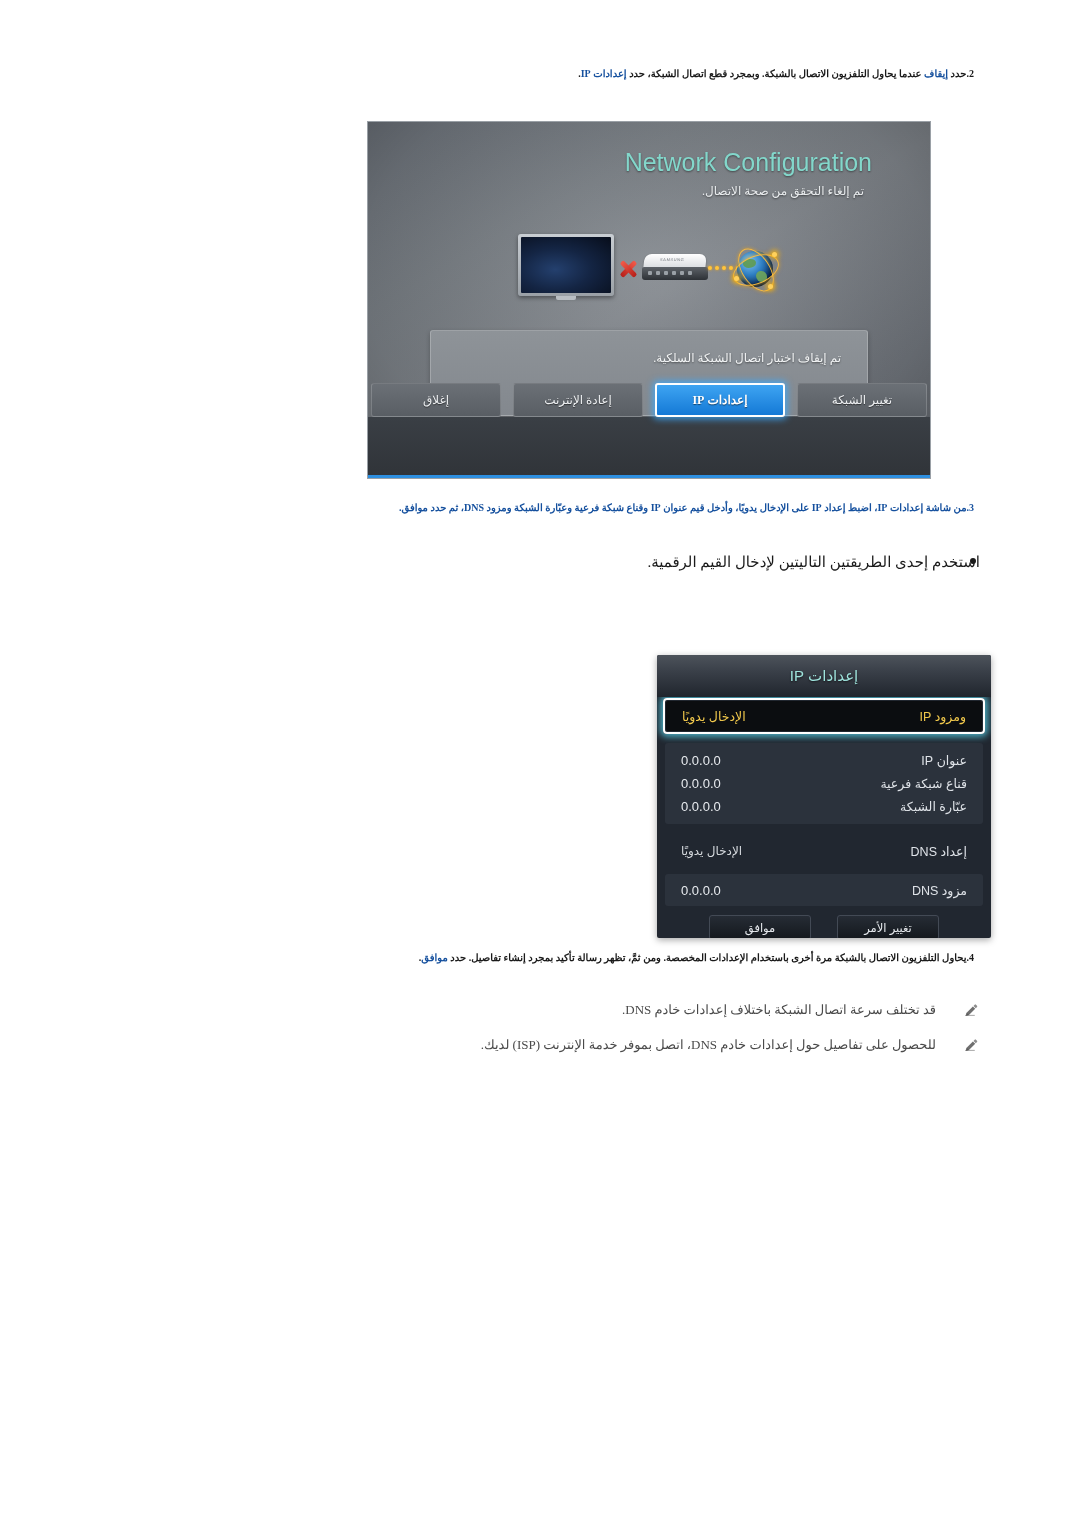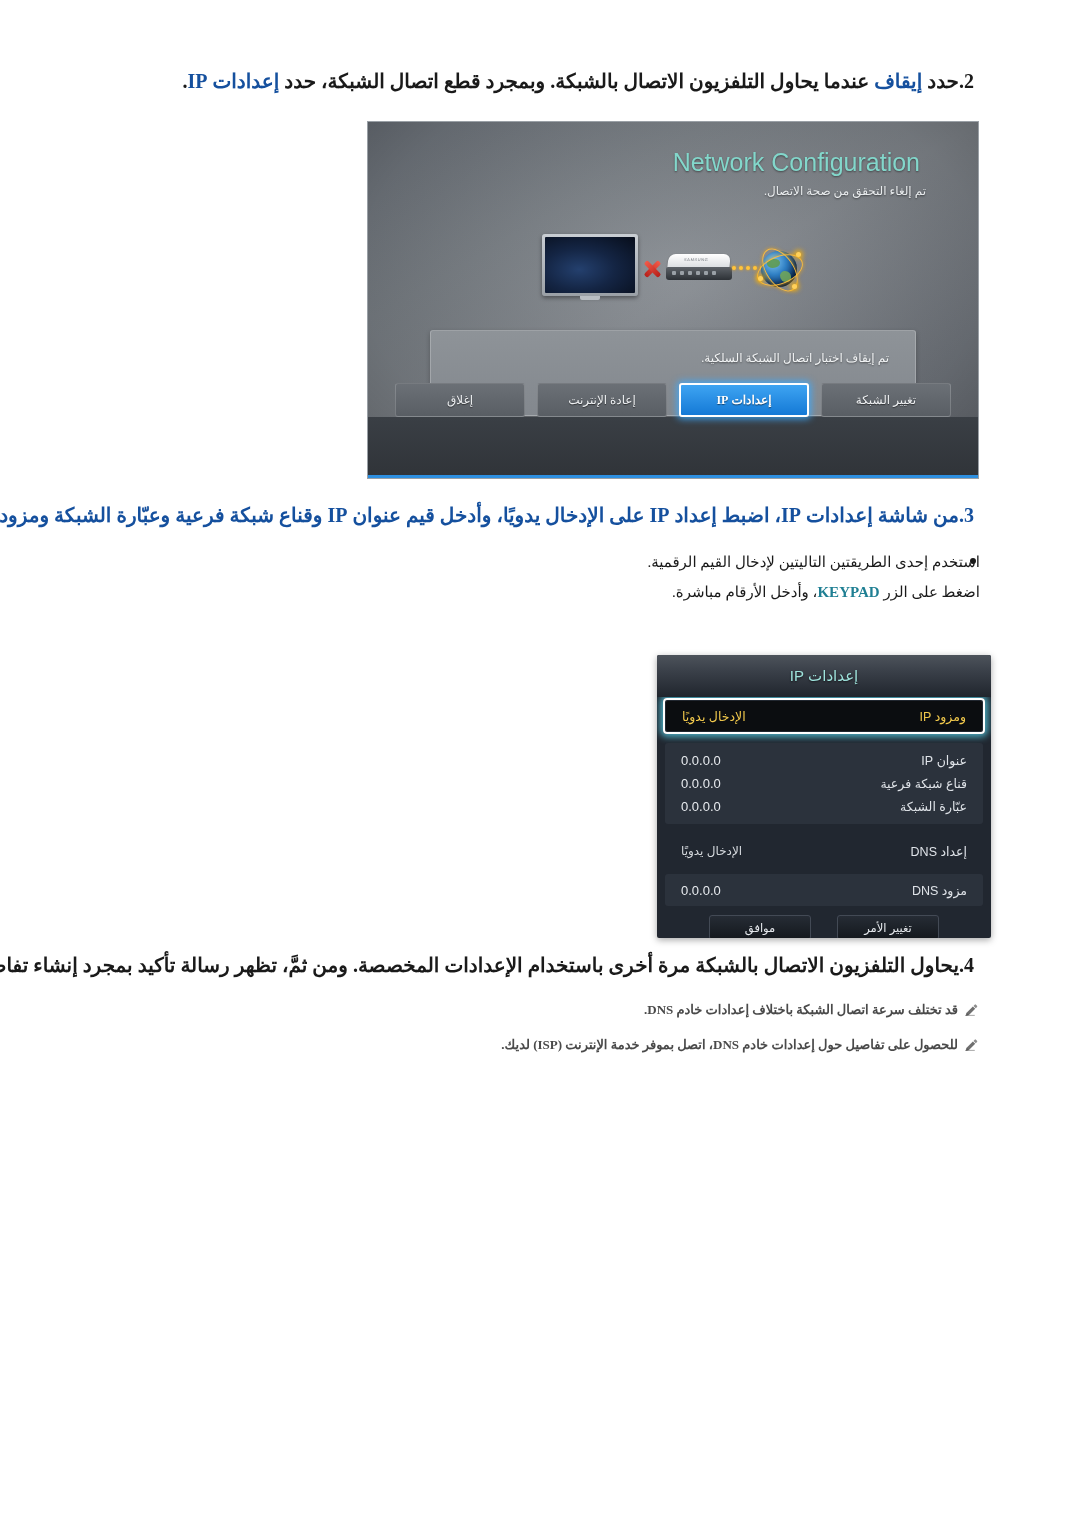--- a/index.html
+++ b/index.html
@@ -10,21 +10,21 @@
     position:relative;
     overflow:hidden;
   }
 
   
   .step{
     position:absolute;
     direction:rtl;
     text-align:right;
     font-weight:bold;
-    font-size:20px;
+    font-size:10px;
     line-height:1.5;
     color:#1a1a1a;
     white-space:nowrap;
   }
   .step .num{
     display:inline-block;
     font-family:"Liberation Serif",serif;
     font-weight:bold;
     color:#1a1a1a;
     margin-inline-start:6px;
@@ -56,52 +56,51 @@
   .sub-line{white-space:nowrap;}
   .teal{color:#1f7f93;font-weight:bold;}
   .tri{color:#1f7f93;font-size:13px;}
 
   
   .note{
     position:absolute;
     direction:rtl;
     display:flex;
     align-items:flex-start;
-    gap:4px;
+    gap:26px;
     font-size:13px;
     color:#4a4a4a;
     white-space:nowrap;
-    font-weight:bold;
   }
   .pencil{
     width:18px;height:20px;flex:0 0 18px;
     display:block;
   }
   .note-text{padding-top:2px;}
 
   
   .tvshot{
     position:absolute;
     left:368px;top:122px;
-    width:610px;height:356px;
+    width:562px;height:356px;
     background:linear-gradient(150deg,#6e747c 0%,#7a8086 28%,#81868c 50%,#73787f 78%,#6a6f76 100%);
     overflow:hidden;
     box-shadow:0 0 0 1px #9aa0a6;
   }
   .tvshot .vig{
     position:absolute;inset:0;
     background:radial-gradient(ellipse at 50% 42%,rgba(255,255,255,.10) 0%,rgba(0,0,0,.12) 72%,rgba(0,0,0,.28) 100%);
     pointer-events:none;
   }
   .nc-title-wrap{
     position:absolute;top:26px;right:58px;
     direction:ltr;
   }
   .nc-sub{
-    position:absolute;top:62px;right:52px;
+    position:absolute;top:62px;right:66px;
     direction:rtl;text-align:right;
     font-size:12px;color:#e9ecee;
     text-shadow:0 1px 2px rgba(0,0,0,.5);
   }
 
   
   .diagram{
     position:absolute;left:0;right:0;top:104px;
     height:90px;
   }
@@ -417,23 +416,20 @@
 </div>
 
 <div class="step step-all-blue" style="right:100px;left:100px;top:500px;">
   <span class="num" style="color:#15509e;">3.</span><span>من شاشة إعدادات IP، اضبط إعداد IP على الإدخال يدويًا، وأدخل قيم عنوان IP وقناع شبكة فرعية وعبّارة الشبكة ومزود DNS، ثم حدد موافق.</span>
 </div>
 
 <div class="sub-block" style="right:100px;left:100px;top:551px;">
   <div class="sub-bullet">
     <span class="dot"></span>
     <span>استخدم إحدى الطريقتين التاليتين لإدخال القيم الرقمية.</span>
-  </div>
-  <div class="sub-line" style="margin-top:7px;">
-    <span>اضغط على الزر </span><span class="teal">KEYPAD</span><span>، وأدخل الأرقام مباشرة.</span>
   </div>
 </div>
 
 <div class="ipdlg">
   <div class="titlebar">
     <span>إعدادات IP</span>
   </div>
 
   <div class="hl-wrap">
     <div class="rowbase hl-row">

